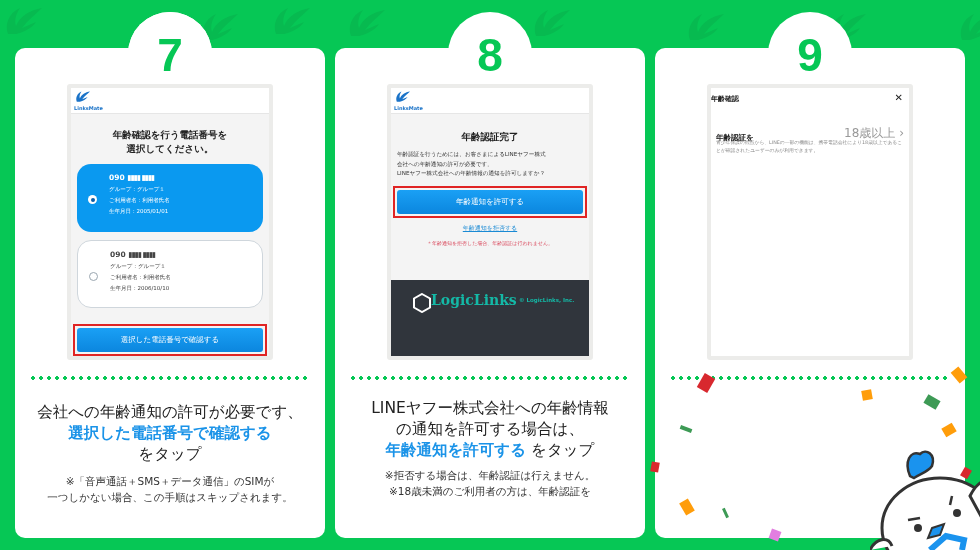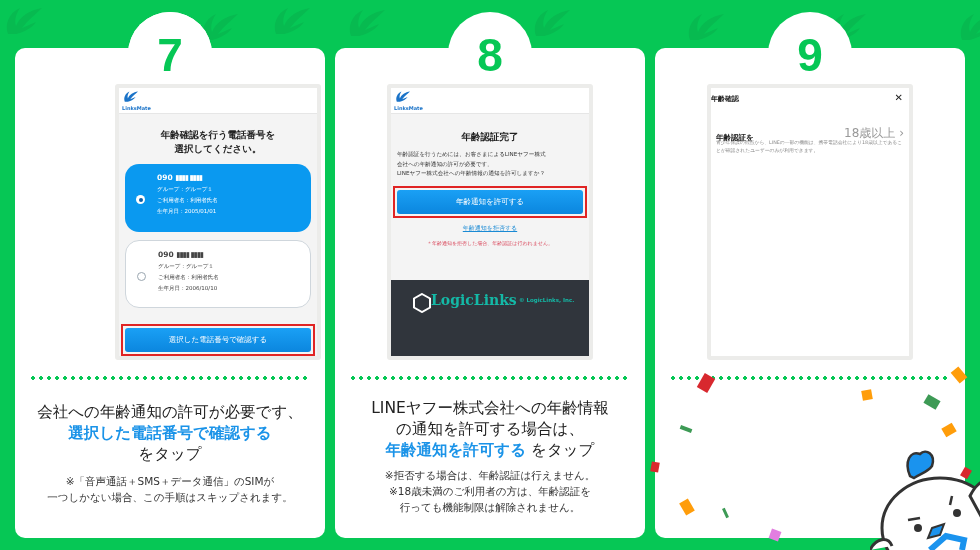--- a/index.html
+++ b/index.html
@@ -96,21 +96,21 @@
     <path d="M6 30 C2 20 8 8 18 4 C14 10 12 16 14 22 C18 12 28 6 40 4 C34 10 26 16 20 24 L34 18 C30 24 22 28 14 30 Z" fill="#0a9a44"></path>
   </svg>
 <svg class="bg-mark" style="left:956px;top:10px" viewBox="0 0 44 36">
     <path d="M6 30 C2 20 8 8 18 4 C14 10 12 16 14 22 C18 12 28 6 40 4 C34 10 26 16 20 24 L34 18 C30 24 22 28 14 30 Z" fill="#0a9a44"></path>
   </svg>
 
 <div class="step-bubble" style="left:128px;">7</div>
 <div class="card" style="left:15px;">
   <div class="step-bubble" style="left:113px; top:-36px; width:84px; height:84px; line-height:86px;">7</div>
 
-  <div class="phone" style="left:52px; top:36px;margin-left:48px;">
+  <div class="phone" style="left:52px; top:36px;">
     <div class="phone-head">
       <svg class="lm-logo" width="18" height="14" viewBox="0 0 44 36">
           <path d="M6 30 C2 20 8 8 18 4 C14 10 12 16 14 22 C18 12 28 6 40 4 C34 10 26 16 20 24 L34 18 C30 24 22 28 14 30 Z" fill="#1a73c8"></path>
         </svg>
       <span class="lm-logo-text">LinksMate</span>
     </div>
     <div class="p-title">
       <div>年齢確認を行う電話番号を</div>
       <div>選択してください。</div>
     </div>
@@ -177,21 +177,20 @@
 
   <div class="dots"></div>
 
   <div class="desc" style="top:350px;">
     <div class="desc-main">LINEヤフー株式会社への年齢情報</div>
     <div class="desc-main">の通知を許可する場合は、</div>
     <div class="desc-main"><span class="em">年齢通知を許可する</span><span> をタップ</span></div>
     <div style="height:6px"></div>
     <div class="desc-note">※拒否する場合は、年齢認証は行えません。</div>
     <div class="desc-note">※18歳未満のご利用者の方は、年齢認証を</div>
-    <div class="desc-note">行っても機能制限は解除されません。</div>
   </div>
 </div>
 
 <div class="card" style="left:655px;">
   <div class="step-bubble" style="left:113px; top:-36px; width:84px; height:84px; line-height:86px;">9</div>
 
   <div class="phone" style="left:52px; top:36px; background:#fff;">
     <div style="height:24px; position:relative; font-size:7px; color:#222;">
       <span style="position:absolute; left:6px; top:2px; font-size:14px; line-height:16px;">‹</span>
       <span style="position:absolute; left:0; right:0; top:6px; font-weight:bold;">年齢確認</span>

